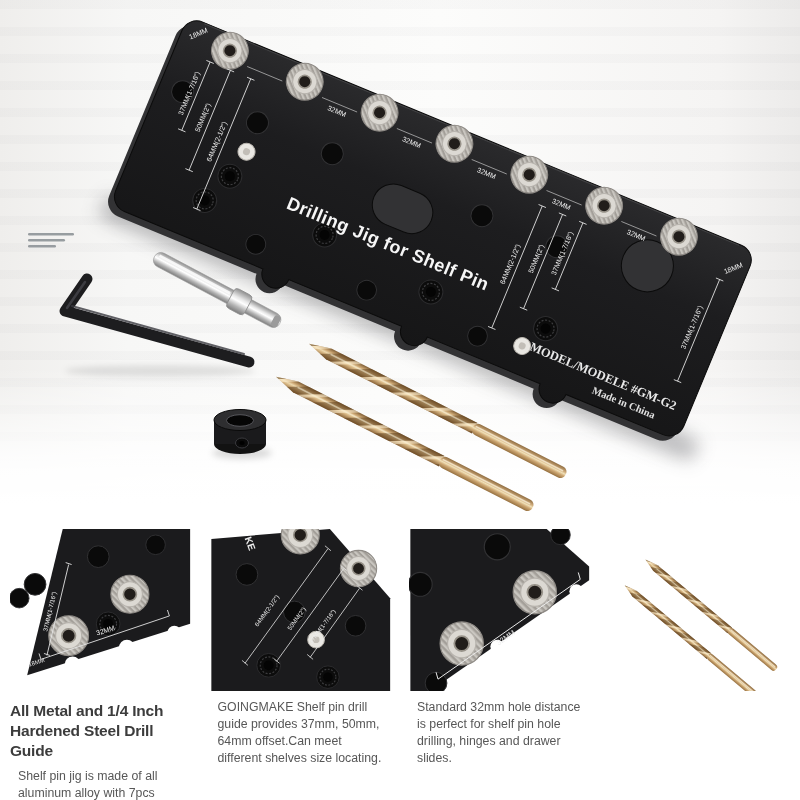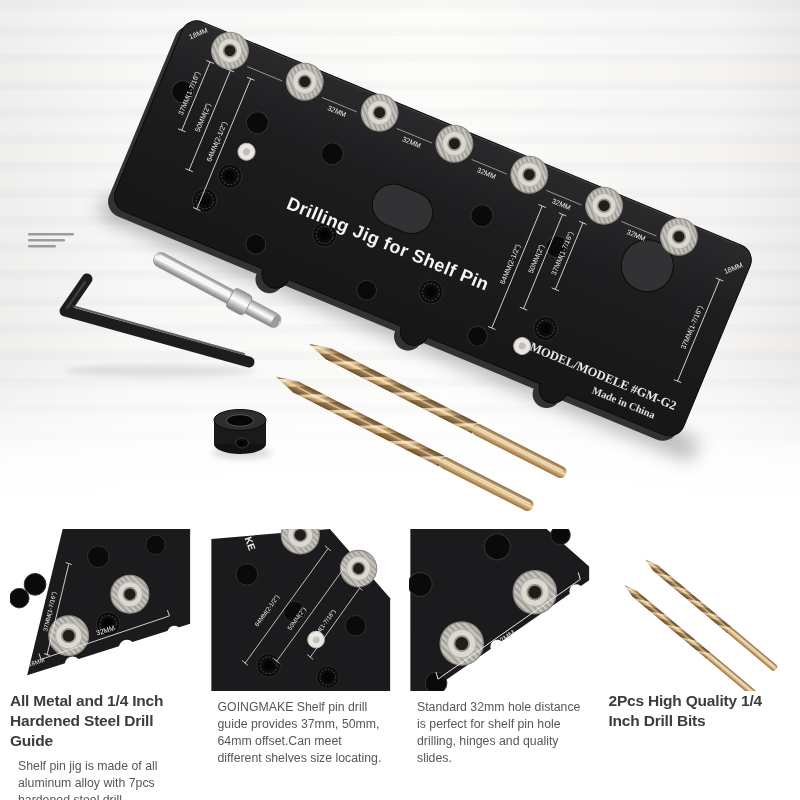--- a/index.html
+++ b/index.html
@@ -13,21 +13,21 @@
       linear-gradient(90deg,#efeeec 0%,#f7f7f6 16%,#fcfcfb 55%,#f5f4f3 90%,#ecebea 100%);
   }
   .scene svg{position:absolute;left:0;top:0;}
   
   .features{position:absolute;left:0;top:525px;width:800px;height:275px;
     display:grid;grid-template-columns:repeat(4,1fr);gap:18px;padding:4px 10px 0 10px;
     box-sizing:border-box;background:#ffffff;}
   .feature{min-width:0;}
   .thumb{width:100%;height:162px;background:#ffffff;overflow:hidden;}
   .thumb svg{display:block;width:100%;height:100%;}
-  .feature h3{margin:0 0 6px 0;font-size:15.5px;line-height:1.28;font-weight:bold;
+  .feature h3{margin:10px 0 6px 0;font-size:15.5px;line-height:1.28;font-weight:bold;
     color:#3c3c3c;letter-spacing:-0.2px;}
   .feature p{margin:8px;font-size:12.3px;line-height:1.38;color:#575757;}
   text{font-family:"Liberation Sans", sans-serif;}
   .serif{font-family:"Liberation Serif", serif;}
 </style>
 </head>
 <body>
 
 <div class="page">
 
@@ -273,27 +273,26 @@
           <use href="#plainHole" transform="translate(152,6) scale(0.9)"></use>
           <use href="#plainHole" transform="translate(26,156)"></use>
           <use href="#bushing" transform="translate(52,116) scale(1.25)"></use>
           <use href="#bushing" transform="translate(126,64) scale(1.25)"></use>
           <g stroke="#ececec" stroke-width="1" fill="none">
             <path d="M28,152 L172,51 M28,152 l-2,-7 M172,51 l-2,-7"></path>
           </g>
           <text font-size="7.5" fill="#ededed" text-anchor="middle" transform="translate(98,112) rotate(-35)">32MM</text>
         </svg>
       </div>
-      <p>Standard 32mm hole distance is perfect for shelf pin hole drilling, hinges and quality slides.</p>
+      <p>Standard 32mm hole distance is perfect for shelf pin hole drilling, hinges and drawer slides.</p>
     </div>
 
     <div class="feature">
       <div class="thumb">
         <svg viewBox="0 0 181 164">
           <use href="#bit" transform="translate(38,28) rotate(40) scale(0.6)"></use>
           <use href="#bit" transform="translate(17,54) rotate(40) scale(0.6)"></use>
         </svg>
       </div>
-      <h3>2Pcs High Quality 1/4 Inch Drill Bits</h3>
     </div>
 
   </div>
 </div>
 
 </body></html>

